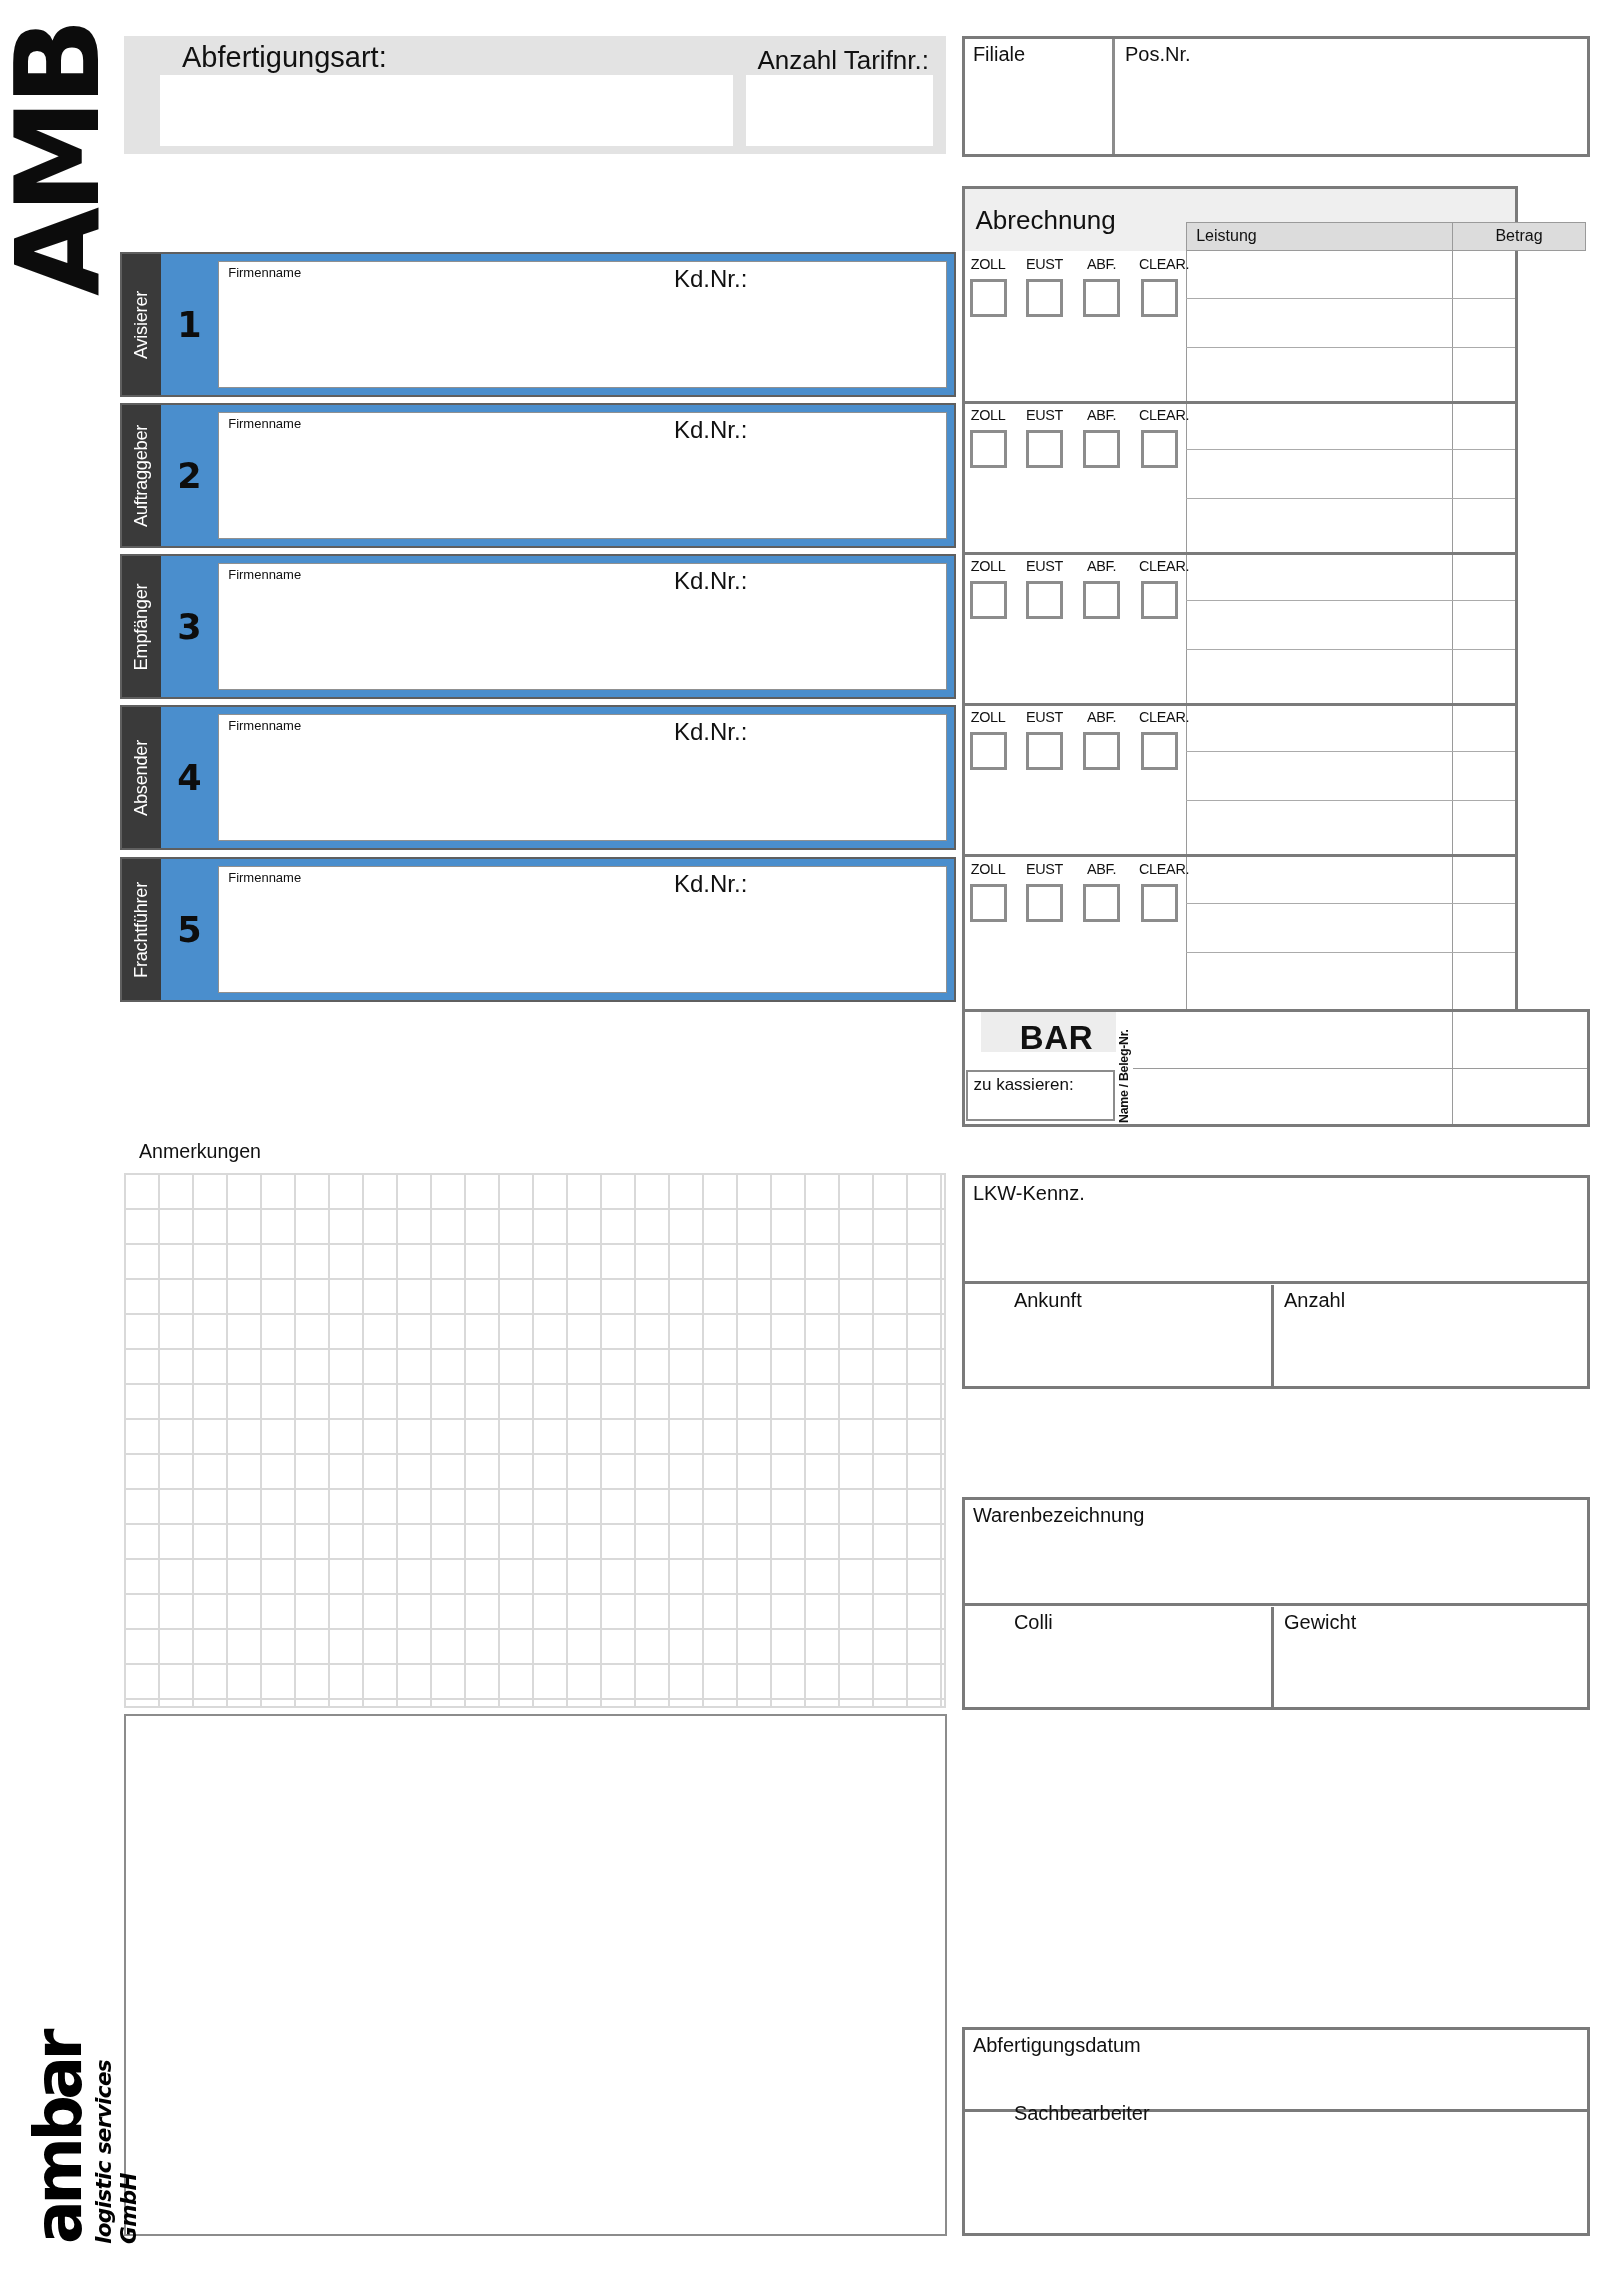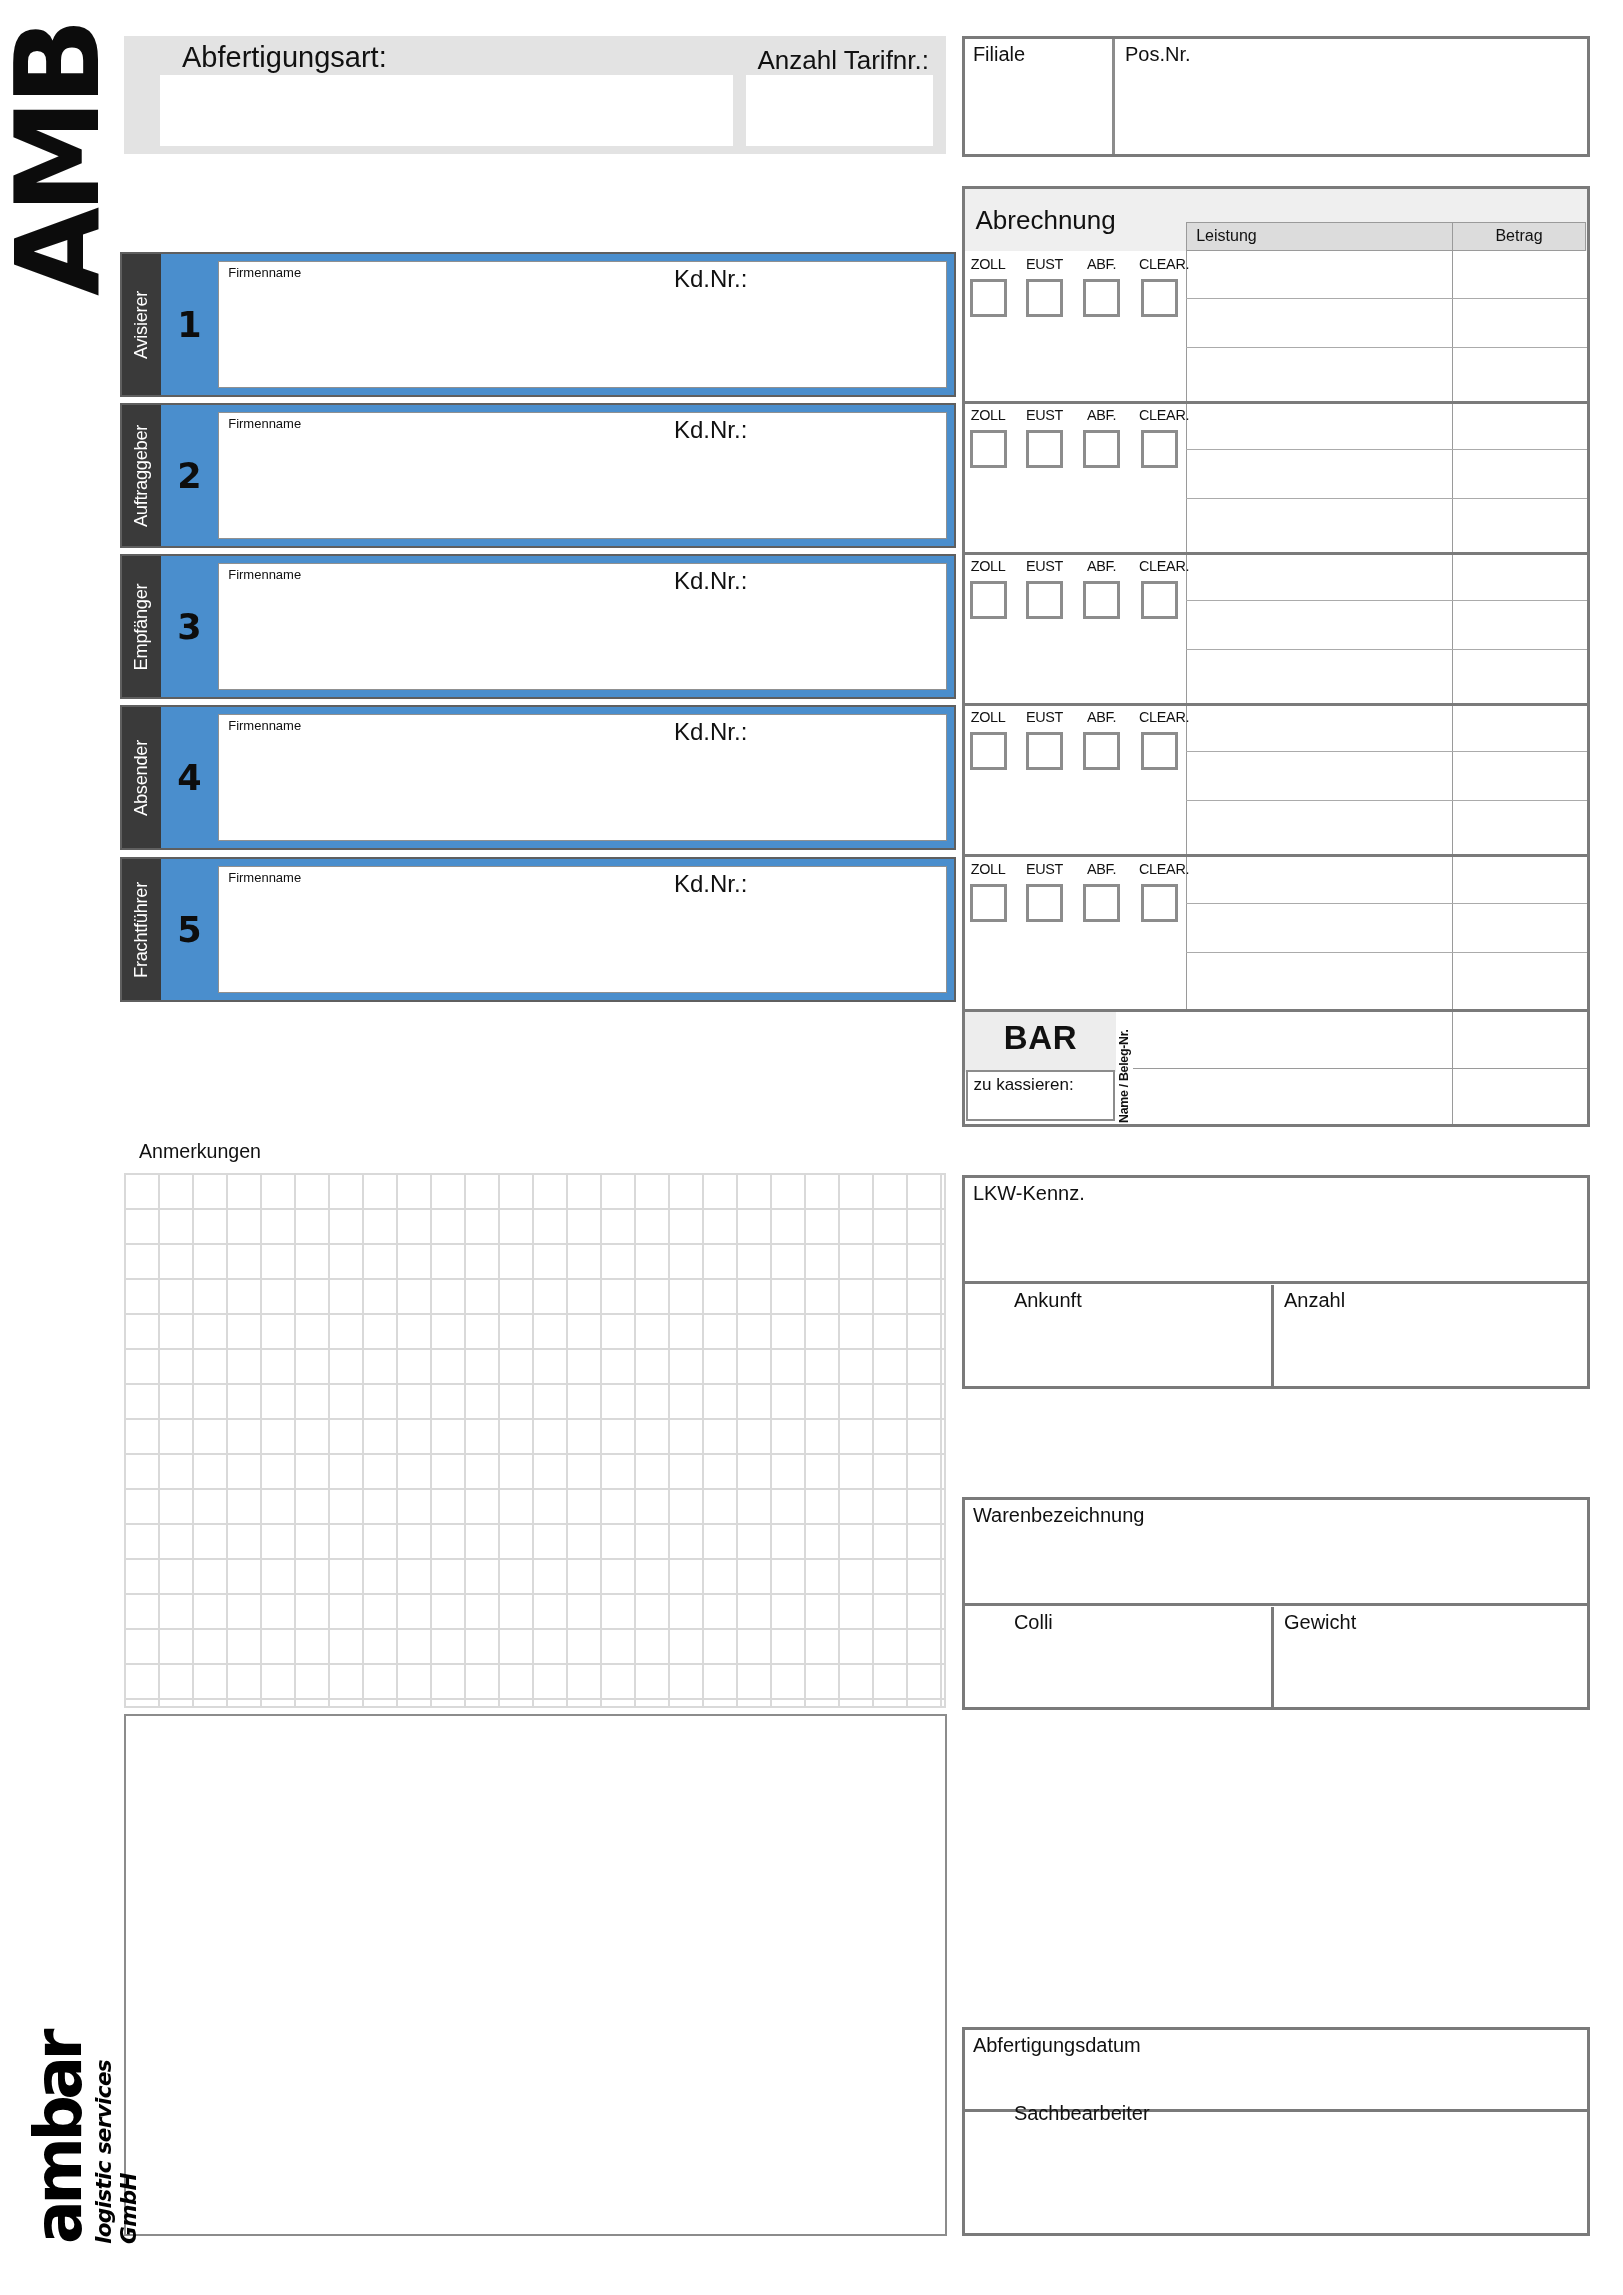--- a/index.html
+++ b/index.html
@@ -32,21 +32,21 @@
   
   .filiale-box { position:absolute; left:962px; top:36px; width:628px; height:121px; border:3.3px solid var(--border-strong,#7a7a7a); background:#fff; }
   .filiale-divider { position:absolute; left:147px; top:0; bottom:0; width:2.6px; background:#8c8c8c; }
   .box-label { position:absolute; font-size:20px; white-space:nowrap; }
   .filiale-label { left:7.9px; top:3.9px; }
   .posnr-label { left:160px; top:3.9px; }
   .filiale-field { position:absolute; left:0; top:29.4px; width:147px; bottom:0; }
   .posnr-field { position:absolute; left:150px; top:29.4px; right:0; bottom:0; }
 
   
-  .abrechnung { position:absolute; left:962px; top:186px; width:628px; height:826px; border:3.3px solid var(--border-strong,#7a7a7a); background:#fff; }
+  .abrechnung { position:absolute; left:962px; top:186px; width:556px; height:826px; border:3.3px solid var(--border-strong,#7a7a7a); background:#fff; }
   .abr-header { position:absolute; left:0; top:0; right:0; height:62px; background:var(--panel-bg,#efefef); }
   .abr-title { position:absolute; left:10.5px; top:15.7px; font-size:26px; }
   .col-head { position:absolute; top:33px; height:29.4px; background:var(--cell-head-bg,#dcdcdc); border:1.3px solid #9a9a9a; font-size:16px; line-height:25.5px; }
   .leistung-head { left:221px; width:268px; padding-left:9.2px; }
   .betrag-head { left:487px; width:134px; text-align:center; }
   .abr-table { position:absolute; left:0; top:62px; right:0; bottom:0; }
   .vline { position:absolute; top:0; bottom:0; width:1.3px; background:#9a9a9a; }
   .v1 { left:221px; } .v2 { left:487px; }
   .abr-block { position:absolute; left:0; right:0; height:151px; }
   .b0{top:0}.b1{top:151px}.b2{top:302px}.b3{top:453px}.b4{top:605px}
@@ -57,21 +57,21 @@
   .cb-col { position:absolute; top:5.2px; width:41px; text-align:center; }
   .c0{left:2.6px}.c1{left:59px}.c2{left:116px}.c3{left:174px}
   .cb-label { display:block; font-size:14.4px; letter-spacing:-0.3px; white-space:nowrap; }
   .checkbox { width:37px; height:38px; border:3.9px solid #8c8c8c; background:#fff; margin:6.5px auto 0; }
   .cell-area { position:absolute; top:0; bottom:0; }
   .leistung-cells { left:222px; width:264px; }
   .betrag-cells { left:489px; right:0; }
 
   
   .bar-box { position:absolute; left:962px; top:1009px; width:628px; height:118px; border:3.3px solid var(--border-strong,#7a7a7a); background:#fff; }
-  .bar-title-box { position:absolute; left:0; top:0; width:151px; height:60px; background:var(--bar-bg,#ededed); }
+  .bar-title-box { position:absolute; left:16px; top:0; width:151px; height:40px; background:var(--bar-bg,#ededed); }
   .bar-title { display:block; text-align:center; font-size:33px; font-weight:800; line-height:52px; letter-spacing:0.7px; }
   .kassieren-box { position:absolute; left:1.3px; top:58px; width:149px; height:51px; border:2.6px solid #8c8c8c; background:#fff; }
   .kassieren-label { position:absolute; left:5.2px; top:2.6px; font-size:17px; }
   .name-strip { position:absolute; left:151px; top:0; width:17px; height:111px; background:#fff; }
   .vtext-sm { width:110px; height:17px; line-height:16.4px; font-size:12.4px; font-weight:700; letter-spacing:-0.3px; white-space:nowrap; }
   .bar-hline { position:absolute; left:168px; right:0; top:56px; height:1.3px; background:#9a9a9a; }
   .bar-vline { position:absolute; left:487px; top:0; bottom:0; width:1.3px; background:#9a9a9a; }
   .bar-cell { position:absolute; left:168px; right:0; }
   .bar-r1 { top:0; height:56px; } .bar-r2 { top:57px; bottom:0; }
 

